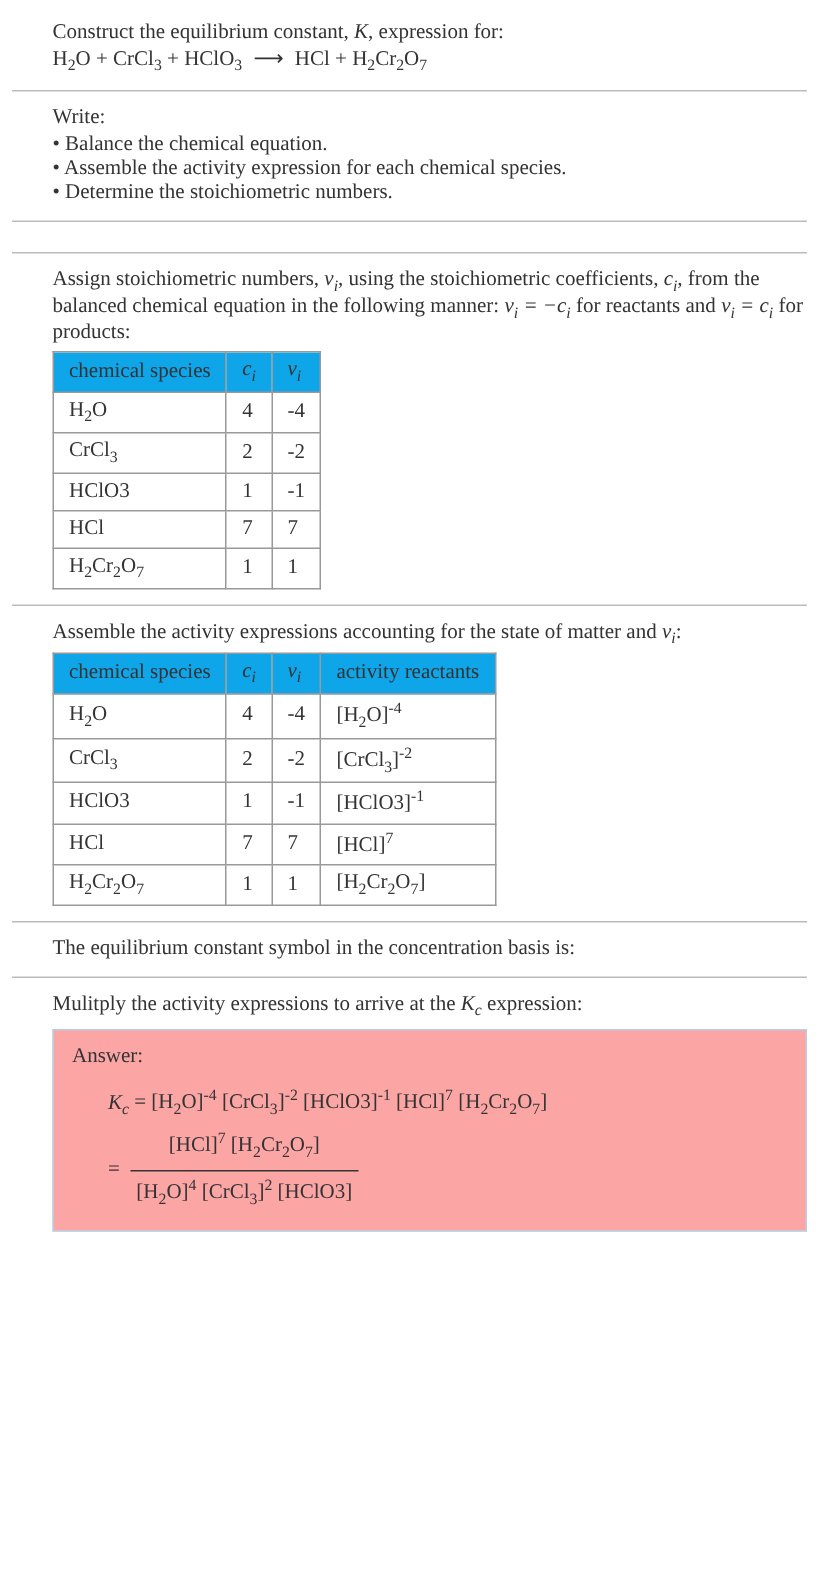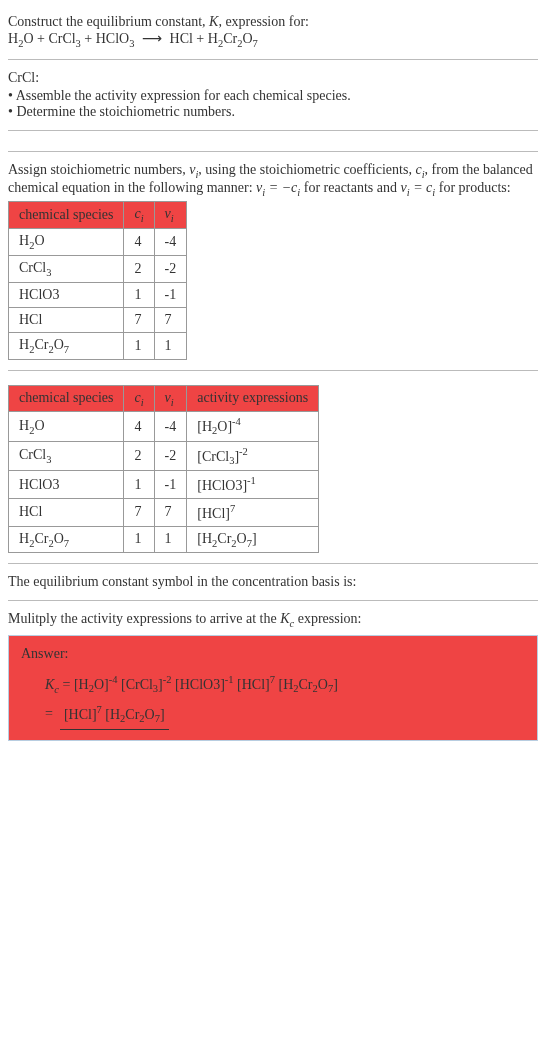--- a/index.html
+++ b/index.html
@@ -6,20 +6,21 @@
     margin: 0;
     padding: 8px;
     font-family: Georgia, 'Times New Roman', serif;
     font-size: 14px;
     color: #333;
     background: #fff;
     width: 530px;
   }
   .section {
     padding: 6px 0;
+    margin-left: 27px;
   }
   hr.sep {
     border: none;
     border-top: 1px solid #bbb;
     margin: 4px 0;
   }
   .eq { font-family: Georgia, serif; }
   sub { font-size: 0.75em; }
   sup { font-size: 0.75em; }
   .arrow { display:inline-block; margin:0 4px; }
@@ -28,25 +29,25 @@
     margin-top: 4px;
   }
   table.data th, table.data td {
     border: 1px solid #999;
     padding: 4px 10px;
     text-align: left;
     font-weight: normal;
     font-family: Georgia, serif;
   }
   table.data th {
-    background: #ef4444;
+    background: #0ea5e9;
   }
   .answer-box {
     border: 1px solid #b8cde0;
-    background: #ef4444;
+    background: #fca5a5;
     padding: 10px 12px;
     margin-top: 6px;
   }
   .answer-title { margin-bottom:8px; }
   .kc-line { margin-left: 24px; line-height: 1.9; }
   .frac {
     display: inline-block;
     vertical-align: middle;
     text-align: center;
   }
@@ -68,22 +69,23 @@
 
 <div class="section">
   <span>Construct the equilibrium constant, </span><span class="ital">K</span><span>, expression for:</span><br>
   <span class="eq">
     H<sub>2</sub>O + CrCl<sub>3</sub> + HClO<sub>3</sub> <span class="arrow">⟶</span> HCl + H<sub>2</sub>Cr<sub>2</sub>O<sub>7</sub>
   </span>
 </div>
 <hr class="sep">
 
 <div class="section">
-  <div>CrCl:</div>
+  <div>Write:</div>
   <ul class="plan-list">
+    <li>Balance the chemical equation.</li>
     <li>Assemble the activity expression for each chemical species.</li>
     <li>Determine the stoichiometric numbers.</li>
   </ul>
 </div>
 <hr class="sep">
 
 <div class="section">
 </div>
 <hr class="sep">
 
@@ -122,27 +124,30 @@
           <td>H<sub>2</sub>Cr<sub>2</sub>O<sub>7</sub></td>
           <td>1</td>
           <td>1</td>
         </tr>
   </tbody>
     </table>
 </div>
 <hr class="sep">
 
 <div class="section">
+  <div>
+    <span>Assemble the activity expressions accounting for the state of matter and </span><span class="ital">ν<sub>i</sub></span>:
+  </div>
   <table class="data">
     <tbody>
         <tr>
       <th>chemical species</th>
       <th><span class="ital">c<sub>i</sub></span></th>
       <th><span class="ital">ν<sub>i</sub></span></th>
-      <th>activity expressions</th>
+      <th>activity reactants</th>
     </tr>
     <tr>
           <td>H<sub>2</sub>O</td>
           <td>4</td>
           <td>-4</td>
           <td>[H<sub>2</sub>O]<sup>-4</sup></td>
         </tr>
     <tr>
           <td>CrCl<sub>3</sub></td>
           <td>2</td>
@@ -183,16 +188,17 @@
   </div>
   <div class="answer-box">
     <div class="answer-title">Answer:</div>
     <div class="kc-line">
       <span class="ital">K<sub>c</sub></span> = [H<sub>2</sub>O]<sup>-4</sup> [CrCl<sub>3</sub>]<sup>-2</sup> [HClO3]<sup>-1</sup> [HCl]<sup>7</sup> [H<sub>2</sub>Cr<sub>2</sub>O<sub>7</sub>]
     </div>
     <div class="kc-line">
       <span style="display:inline-block; vertical-align:middle;">=&nbsp;</span>
       <span class="frac">
         <span class="num">[HCl]<sup>7</sup> [H<sub>2</sub>Cr<sub>2</sub>O<sub>7</sub>]</span>
+        <span class="den">[H<sub>2</sub>O]<sup>4</sup> [CrCl<sub>3</sub>]<sup>2</sup> [HClO3]</span>
       </span>
     </div>
   </div>
 </div>
 
 </body></html>

